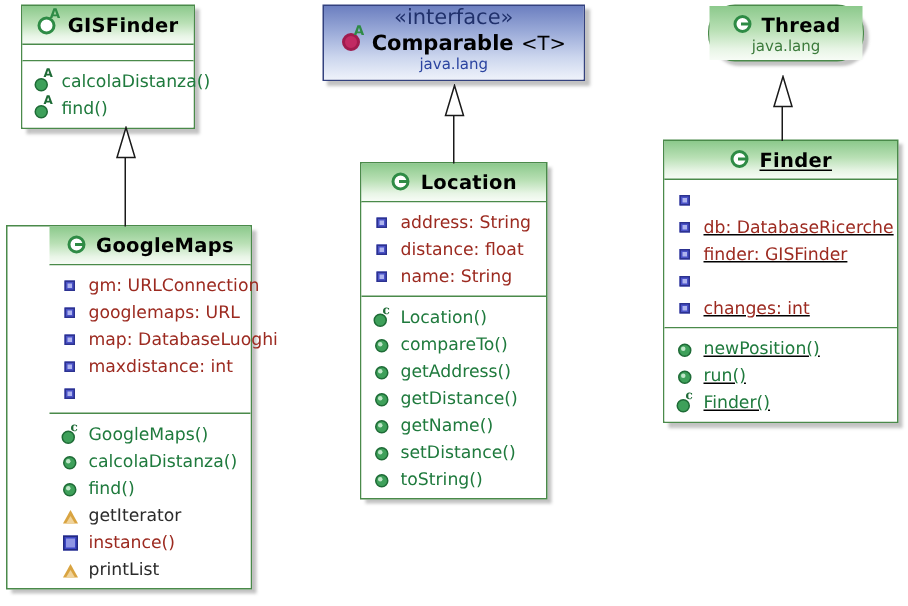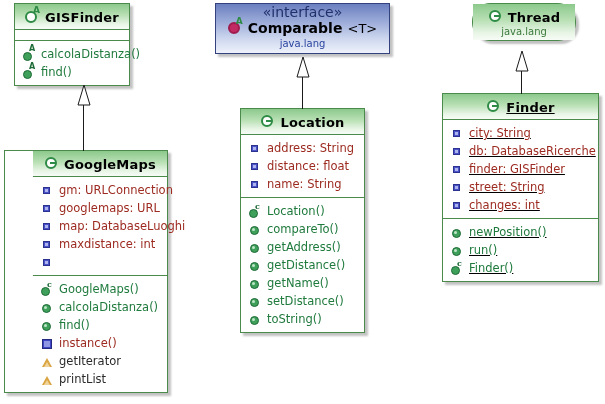--- a/index.html
+++ b/index.html
@@ -216,27 +216,27 @@
         <span class="lbl">GoogleMaps()</span>
       </div>
       <div class="member meth">
         <span class="ic ic-meth-pub"></span>
         <span class="lbl">calcolaDistanza()</span>
       </div>
       <div class="member meth">
         <span class="ic ic-meth-pub"></span>
         <span class="lbl">find()</span>
       </div>
+      <div class="member meth pkgvis">
+        <span class="ic ic-tri"></span>
+        <span class="lbl">getIterator</span>
+      </div>
       <div class="member meth privstatic">
         <span class="ic ic-meth-priv"></span>
         <span class="lbl">instance()</span>
-      </div>
-      <div class="member meth pkgvis">
-        <span class="ic ic-tri"></span>
-        <span class="lbl">getIterator</span>
       </div>
       <div class="member meth pkgvis">
         <span class="ic ic-tri"></span>
         <span class="lbl">printList</span>
       </div>
     </div>
   </div>
 
   <div class="uml-box iface" style="left:215px;top:3px;width:175px;">
     <div class="hdr-iface">
@@ -304,33 +304,31 @@
     </div>
   </div>
 
   <div class="uml-box" style="left:442px;top:93px;width:157px;text-decoration:underline;">
     <div class="hdr">
       <span class="hdr-ic cls"></span><span class="cname">Finder</span>
     </div>
     <div class="compartment">
       <div class="member attr">
         <span class="ic ic-attr-priv"></span>
-        <span class="lbl">city: String</span>
       </div>
       <div class="member attr">
         <span class="ic ic-attr-priv"></span>
         <span class="lbl">db: DatabaseRicerche</span>
       </div>
       <div class="member attr">
         <span class="ic ic-attr-priv"></span>
         <span class="lbl">finder: GISFinder</span>
       </div>
       <div class="member attr">
         <span class="ic ic-attr-priv"></span>
-        <span class="lbl">street: String</span>
       </div>
       <div class="member attr">
         <span class="ic ic-attr-priv"></span>
         <span class="lbl">changes: int</span>
       </div>
     </div>
     <div class="compartment">
       <div class="member meth">
         <span class="ic ic-meth-pub"></span>
         <span class="lbl">newPosition()</span>

